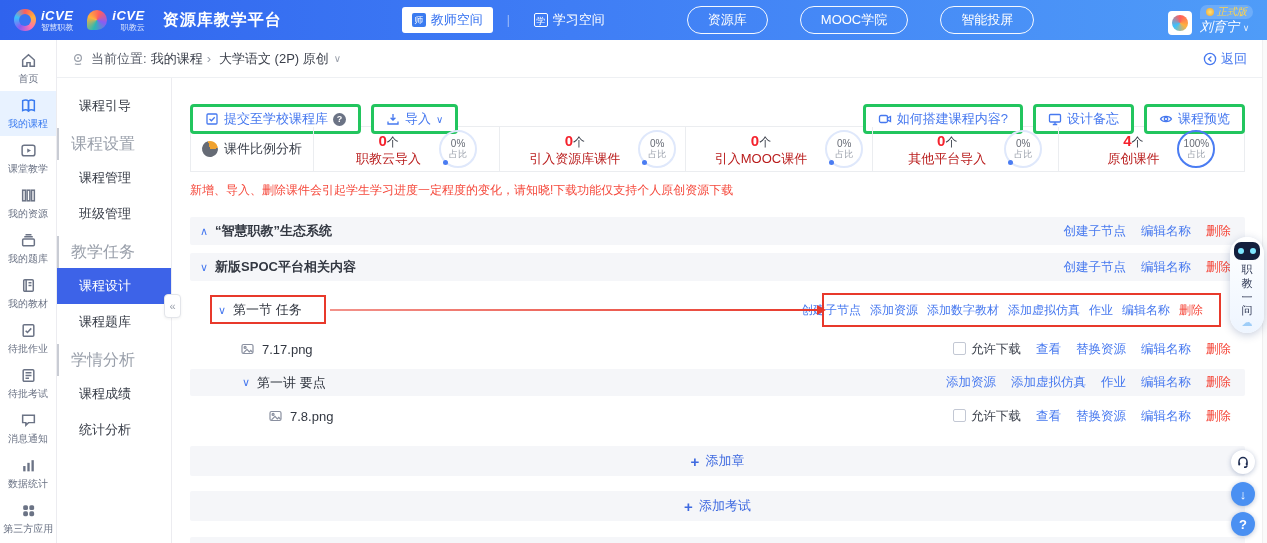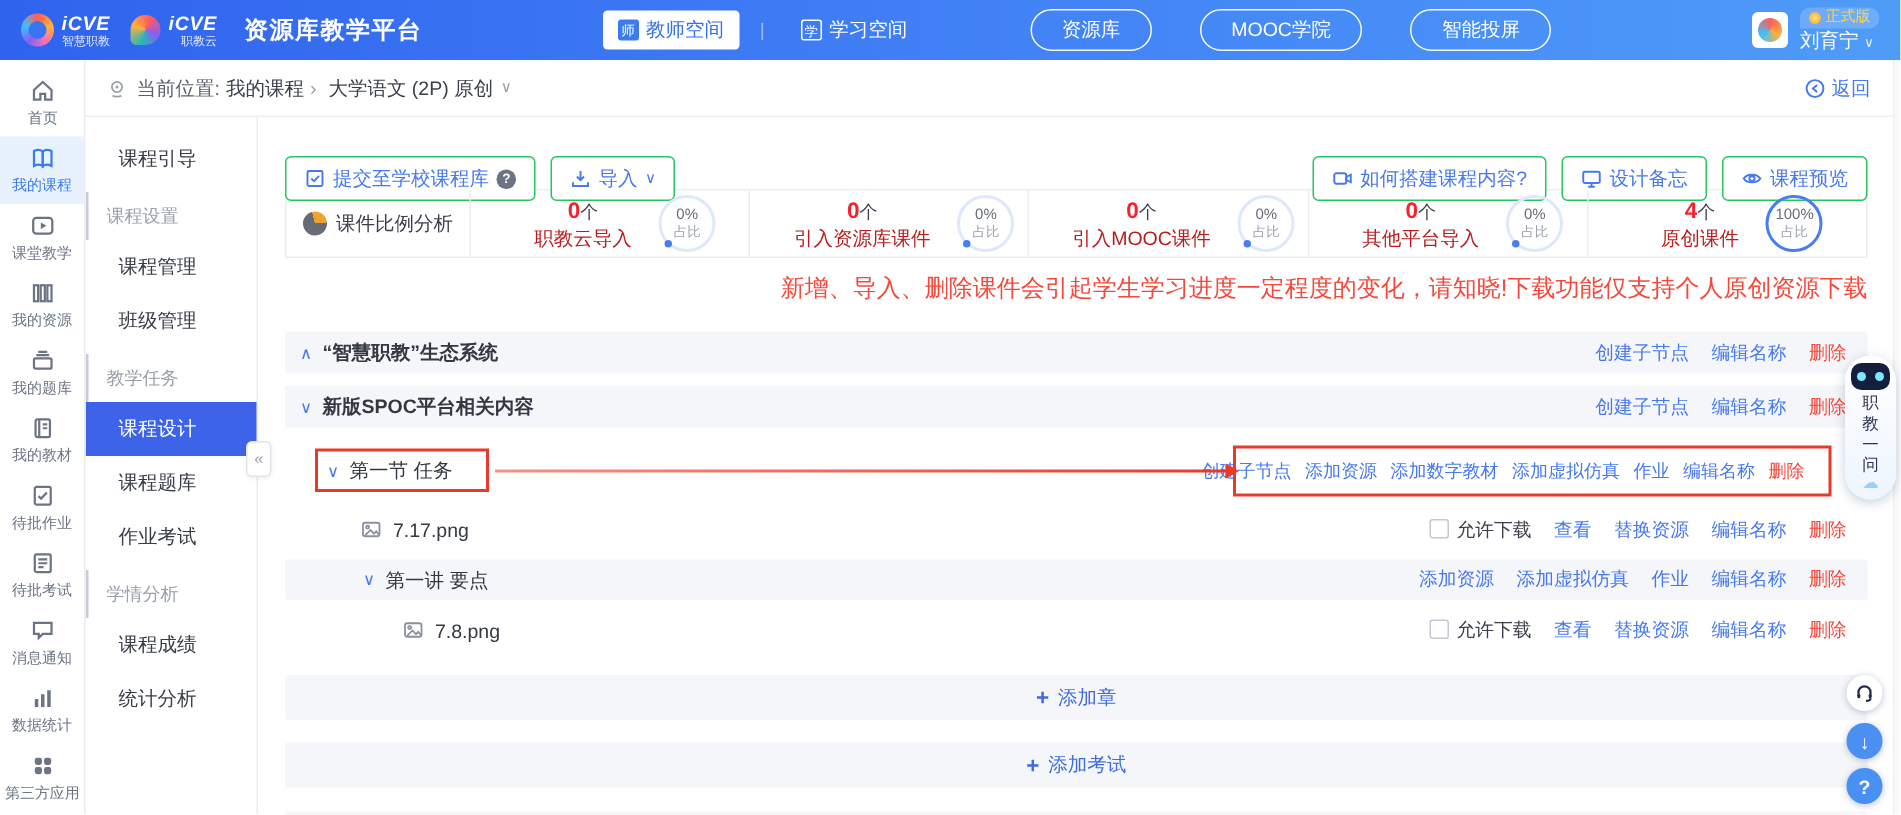--- a/index.html
+++ b/index.html
@@ -38,21 +38,21 @@
   .space-tab.active { background:#fff; color:#3370f0; }
   .mini-sq { width:14px; height:14px; border-radius:2px; font-size:9px; line-height:14px; text-align:center; }
   .mini-sq.t { background:#3a7bf0; color:#fff; }
   .mini-sq.l { border:1px solid #fff; color:#fff; }
   .space-div { color:rgba(255,255,255,.5); font-size:12px; }
   .pills { display:flex; gap:32px; margin-left:72px; }
   .pill {
     border:1px solid rgba(255,255,255,.95); border-radius:14px; padding:4px 20px;
     font-size:13px; cursor:pointer; white-space:nowrap;
   }
-  .user-area { margin-left:auto; display:flex; align-items:center; gap:8px; }
+  .user-area { margin-left:auto; display:flex; align-items:flex-end; gap:8px;font-style:italic; }
   .avatar {
     width:24px; height:24px; border-radius:4px; background:#fff; position:relative;
   }
   .avatar::after {
     content:""; position:absolute; inset:4px; border-radius:50%;
     background: conic-gradient(#ff5d5d,#ffb13d,#39c2ff,#ff5d5d);
   }
   .user-meta { display:flex; flex-direction:column; line-height:1.2; }
   .ver-badge { display:flex; align-items:center; gap:3px; font-size:10px; color:#ffd34d;
     background:rgba(255,255,255,.18); border-radius:8px 8px 8px 0; padding:1px 6px; }
@@ -73,21 +73,21 @@
   .side-item.active { background:#e8f2ff; color:#3a7bf0; }
   .side-item svg { stroke:currentColor; fill:none; stroke-width:1.4; }
   .side-item svg .f { fill:currentColor; stroke:none; }
 
   
   .menu2 {
     position:absolute; top:78px; left:57px; bottom:0; width:115px; background:#fff;
     border-right:1px solid #ececf0; z-index:15; padding-top:10px;
   }
   .m2-item { height:36px; line-height:36px; padding-left:22px; font-size:13px; color:#363b46; cursor:pointer; }
-  .m2-group { height:32px; line-height:32px; padding-left:12px; font-size:12px; color:#9aa0ab; border-left:2px solid #c9ccd4; margin:4px 0 0 0; }
+  .m2-group { height:32px; line-height:32px; padding-left:12px; font-size:16px; color:#9aa0ab; border-left:2px solid #c9ccd4; margin:4px 0 0 0; }
   .m2-item.active { background:#3d63e8; color:#fff; }
 
   
   .crumbbar {
     position:absolute; top:40px; left:57px; right:0; height:38px; background:#fff;
     border-bottom:1px solid #eef0f3; display:flex; align-items:center; padding:0 20px 0 14px;
     font-size:13px; color:#5a5f6b; z-index:10;
   }
   .crumbbar .pin { margin-right:6px; color:#9aa0ab; }
   .crumbbar .path { color:#3a3f4a; margin-left:4px; }
@@ -97,21 +97,21 @@
   .back-btn svg { stroke:#4678ef; fill:none; stroke-width:1.3; }
 
   
   .main { position:absolute; top:78px; left:172px; right:0; bottom:0; background:#fff; padding:12px 22px 0 18px; }
 
   .toolbar { display:flex; align-items:center; height:30px; }
   .tb-left { display:flex; gap:10px; }
   .tb-right { margin-left:auto; display:flex; gap:10px; }
   .btn {
     display:flex; align-items:center; gap:5px; height:30px; padding:0 12px;
-    border:1px solid #22c55e; border-radius:4px; background:#fff; color:#4678ef;
+    border:3px solid #22c55e; border-radius:4px; background:#fff; color:#4678ef;
     font-size:13px; cursor:pointer; white-space:nowrap;margin-top:28px;
   }
   .btn svg { stroke:#4678ef; fill:none; stroke-width:1.3; }
   .btn .q {
     width:13px; height:13px; border-radius:50%; background:#6b7385; color:#fff;
     font-size:9px; line-height:13px; text-align:center; font-weight:bold;
   }
   .btn .dd { font-size:10px; }
 
   
@@ -130,21 +130,21 @@
     width:38px; height:38px; border-radius:50%; border:2px solid #dfe8fb;
     display:flex; flex-direction:column; align-items:center; justify-content:center;
     line-height:1.05; position:relative; flex:none;
   }
   .ring .p { font-size:10px; color:#666b75; }
   .ring .pl { font-size:9px; color:#9aa0ab; }
   .ring.r0::after { content:""; position:absolute; width:5px; height:5px; border-radius:50%; background:#4a7cf2; left:2px; bottom:1px; }
   .ring.r100 { border-color:#4a7cf2;align-items:center; }
 
   
-  .notice { margin-top:10px; display:flex; justify-content:flex-end; font-size:16px; color:#f5483b; }
+  .notice { margin-top:10px; display:flex; justify-content:flex-start; font-size:12px; color:#f5483b; }
 
   
   .tree { margin-top:18px; }
   .trow { display:flex; align-items:center; height:28px; border-radius:2px; padding:0 14px 0 10px; position:relative; }
   .trow.gray { background:#f5f6f9; }
   .trow .caret { color:#4678ef; font-size:11px; margin-right:7px; cursor:pointer; }
   .trow .title { font-size:13px; color:#333842; }
   .trow .title.b { font-weight:600; }
   .actions { margin-left:auto; display:flex; gap:15px; font-size:12.5px; white-space:nowrap; }
   .a { color:#4678ef; cursor:pointer; }
@@ -391,21 +391,20 @@
 </div>
 
 <div class="menu2">
   <div class="m2-item">课程引导</div>
   <div class="m2-group">课程设置</div>
   <div class="m2-item">课程管理</div>
   <div class="m2-item">班级管理</div>
   <div class="m2-group">教学任务</div>
   <div class="m2-item active">课程设计</div>
   <div class="m2-item">课程题库</div>
-  <div class="m2-item">作业考试</div>
   <div class="m2-group">学情分析</div>
   <div class="m2-item">课程成绩</div>
   <div class="m2-item">统计分析</div>
 </div>
 
 <div class="main">
 
   <div class="toolbar">
     <div class="tb-left">
       <button class="btn">

